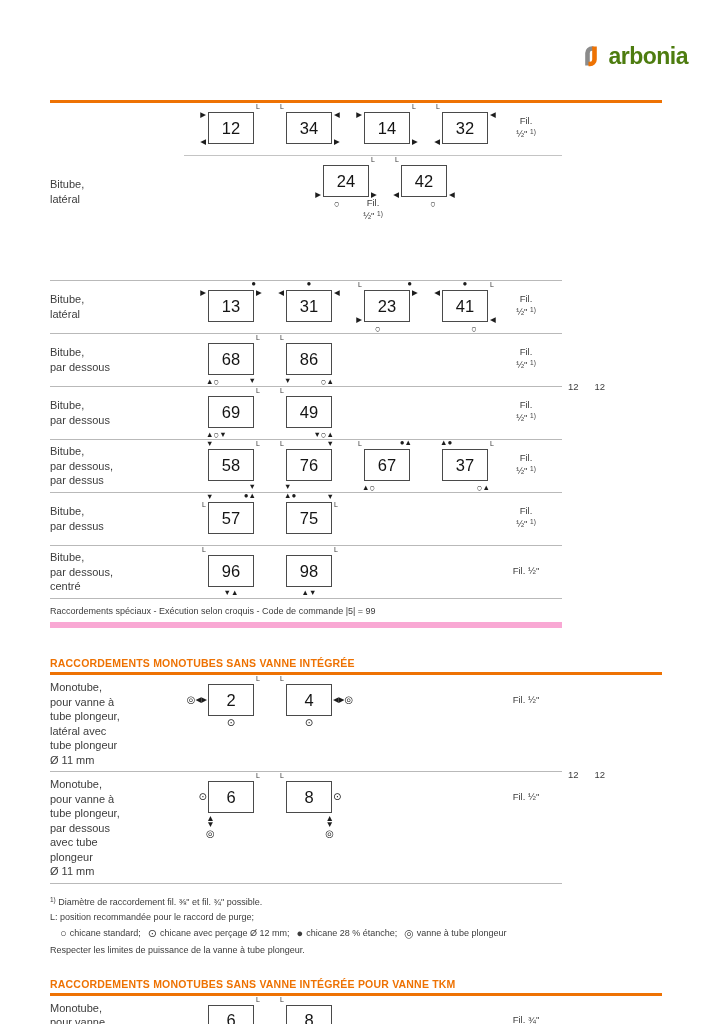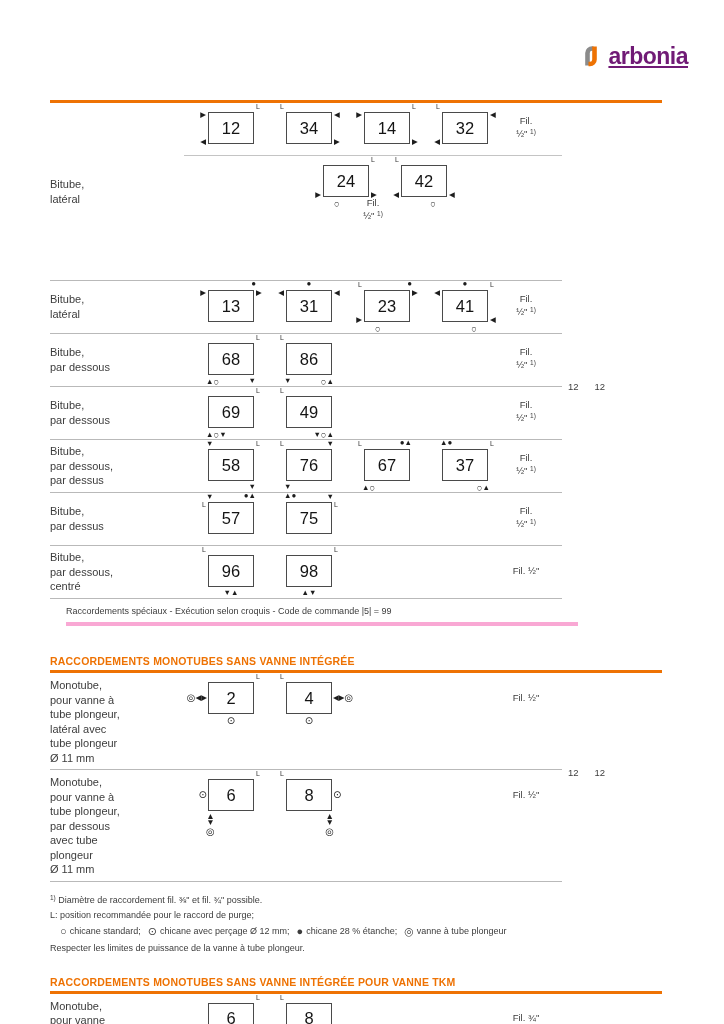--- a/index.html
+++ b/index.html
@@ -1,40 +1,40 @@
 <!DOCTYPE html>
 <html><head>
 <meta charset="utf-8">
 <style>
   html,body{margin:0;padding:0;background:#e8e8e8;}
   .sheet{width:724px;height:1024px;background:#fff;position:relative;overflow:hidden;
          font-family:"Liberation Sans","DejaVu Sans",sans-serif;color:#3c3c3c;}
   
   .logo{position:absolute;top:44px;right:36px;display:flex;align-items:center;gap:5px;}
-  .logo-word{font-size:23px;font-weight:bold;color:#701a75;letter-spacing:-0.5px;line-height:1;text-decoration:underline;}
+  .logo-word{font-size:23px;font-weight:bold;color:#4d7c0f;letter-spacing:-0.5px;line-height:1;}
   
   .content{position:absolute;left:50px;top:0;width:612px;}
   .sec-title{font-size:10.5px;font-weight:bold;color:#ee7203;letter-spacing:.2px;margin:0 0 3px;}
   .sec-rule{height:3px;background:#ee7203;}
   .sec1{margin-top:100px;} .sec2{margin-top:29px;} .sec3{margin-top:23px;}
   .table{width:512px;}
   .row{display:flex;border-bottom:1px solid #b9b9b9;position:relative;}
   .row.top-label .col-label{align-self:flex-start;padding-top:5px;}
   .col-label{flex:0 0 128px;padding:4px 6px 4px 0;font-size:11px;line-height:1.32;
              white-space:pre-line;align-self:center;}
   .lines{flex:1;display:flex;flex-direction:column;}
   .line{display:flex;align-items:center;padding:9px 0 11px;}
   .line+.line{border-top:1px solid #c4c4c4;flex-direction:column;}
   .line.tall{padding-bottom:31px;}
   .diagrams{flex:1;display:flex;align-items:center;padding-left:24px;gap:32px;}
   .col-fil{flex:0 0 72px;text-align:center;font-size:9.5px;line-height:1.35;}
   .sup{font-size:6.5px;vertical-align:3px;}
   .mnote{position:absolute;left:518px;display:flex;gap:16px;font-size:9.5px;}
   .mnote.mb{bottom:-6px;} .mnote.mt{top:-3px;} .mnote.mm{top:50%;transform:translateY(-50%);}
-  .sec-footer{font-size:9px;padding:7px 0 6px;border-bottom:4px solid #f9a8d4;width:512px;margin-left:16px;}
+  .sec-footer{font-size:9px;padding:7px 0 6px;border-bottom:6px solid #f9a8d4;width:512px;}
   .footnotes{font-size:9px;padding-top:7px;width:560px;}
   .fn{margin:5px 0;}
   .legend-line{display:flex;align-items:center;margin-top:2px;}
   .legend-line.indent{margin-left:10px;}
   .legend-item{display:inline-flex;align-items:center;gap:3px;margin-right:7px;}
   
   .dbox{position:relative;flex:0 0 auto;}
   .dframe{width:44px;height:30px;border:1.2px solid #4a4a4a;background:#fff;
           display:flex;align-items:center;justify-content:center;}
   .dnum{font-size:16.5px;color:#141414;}

